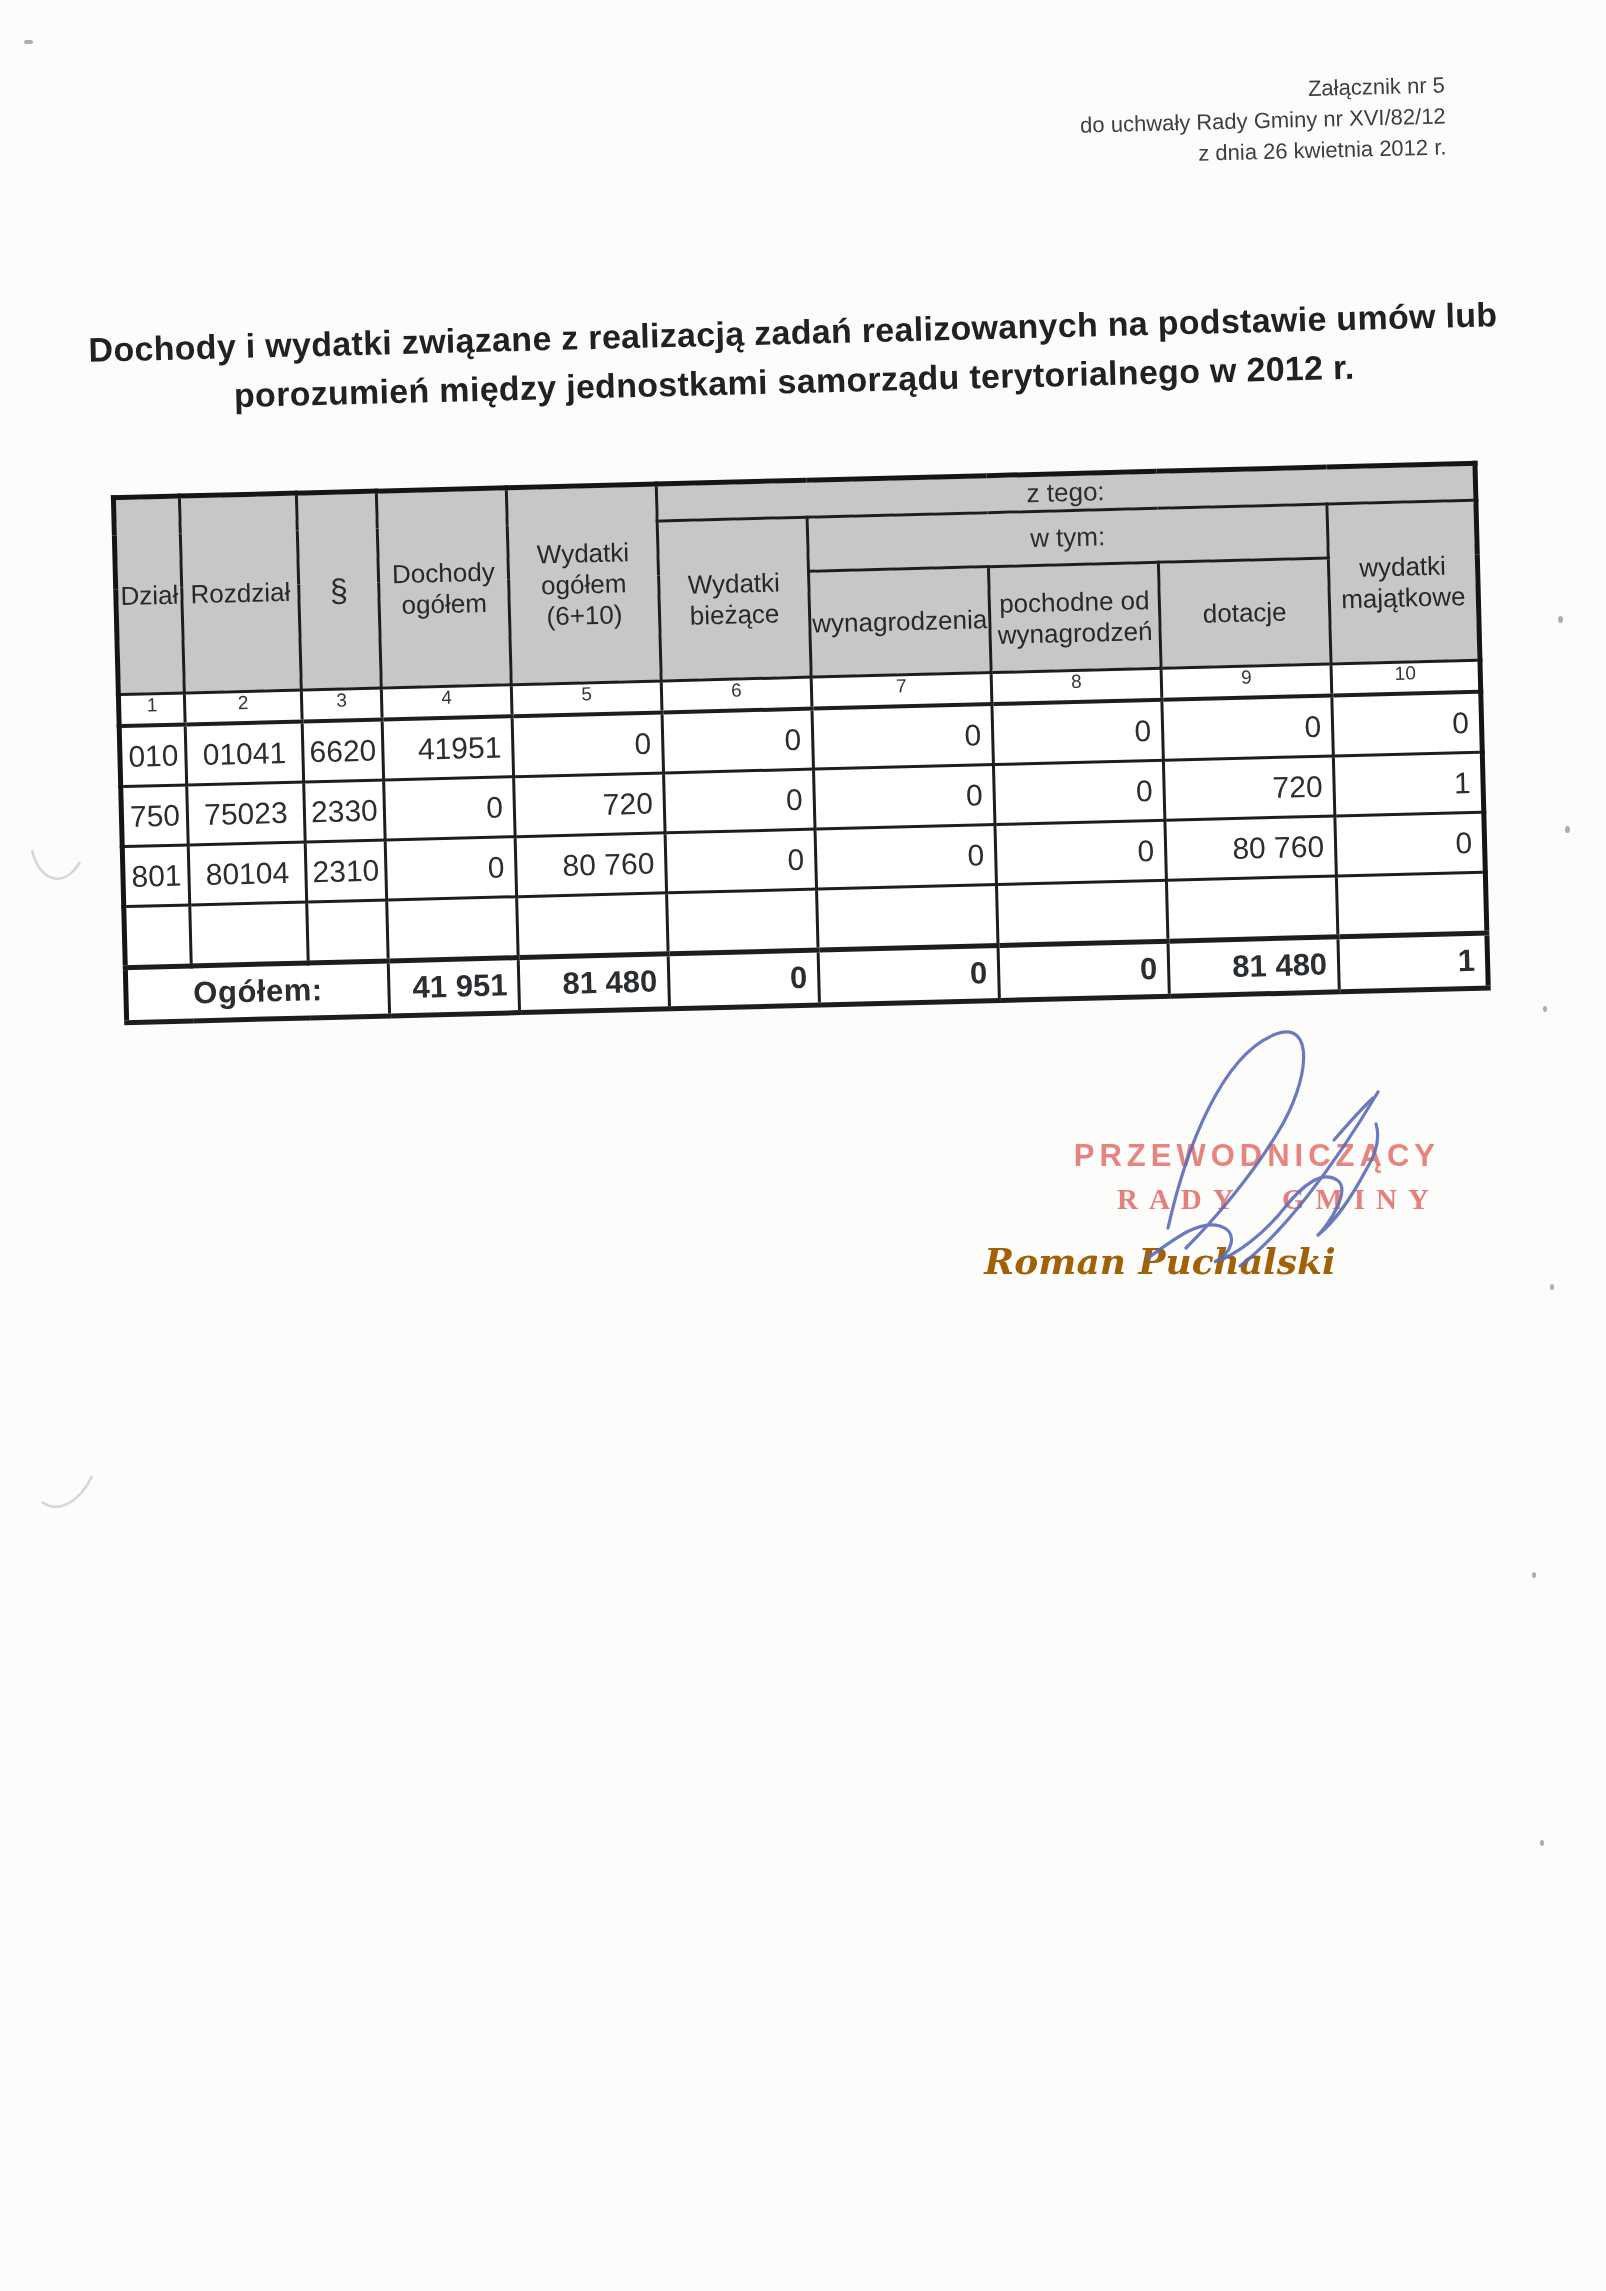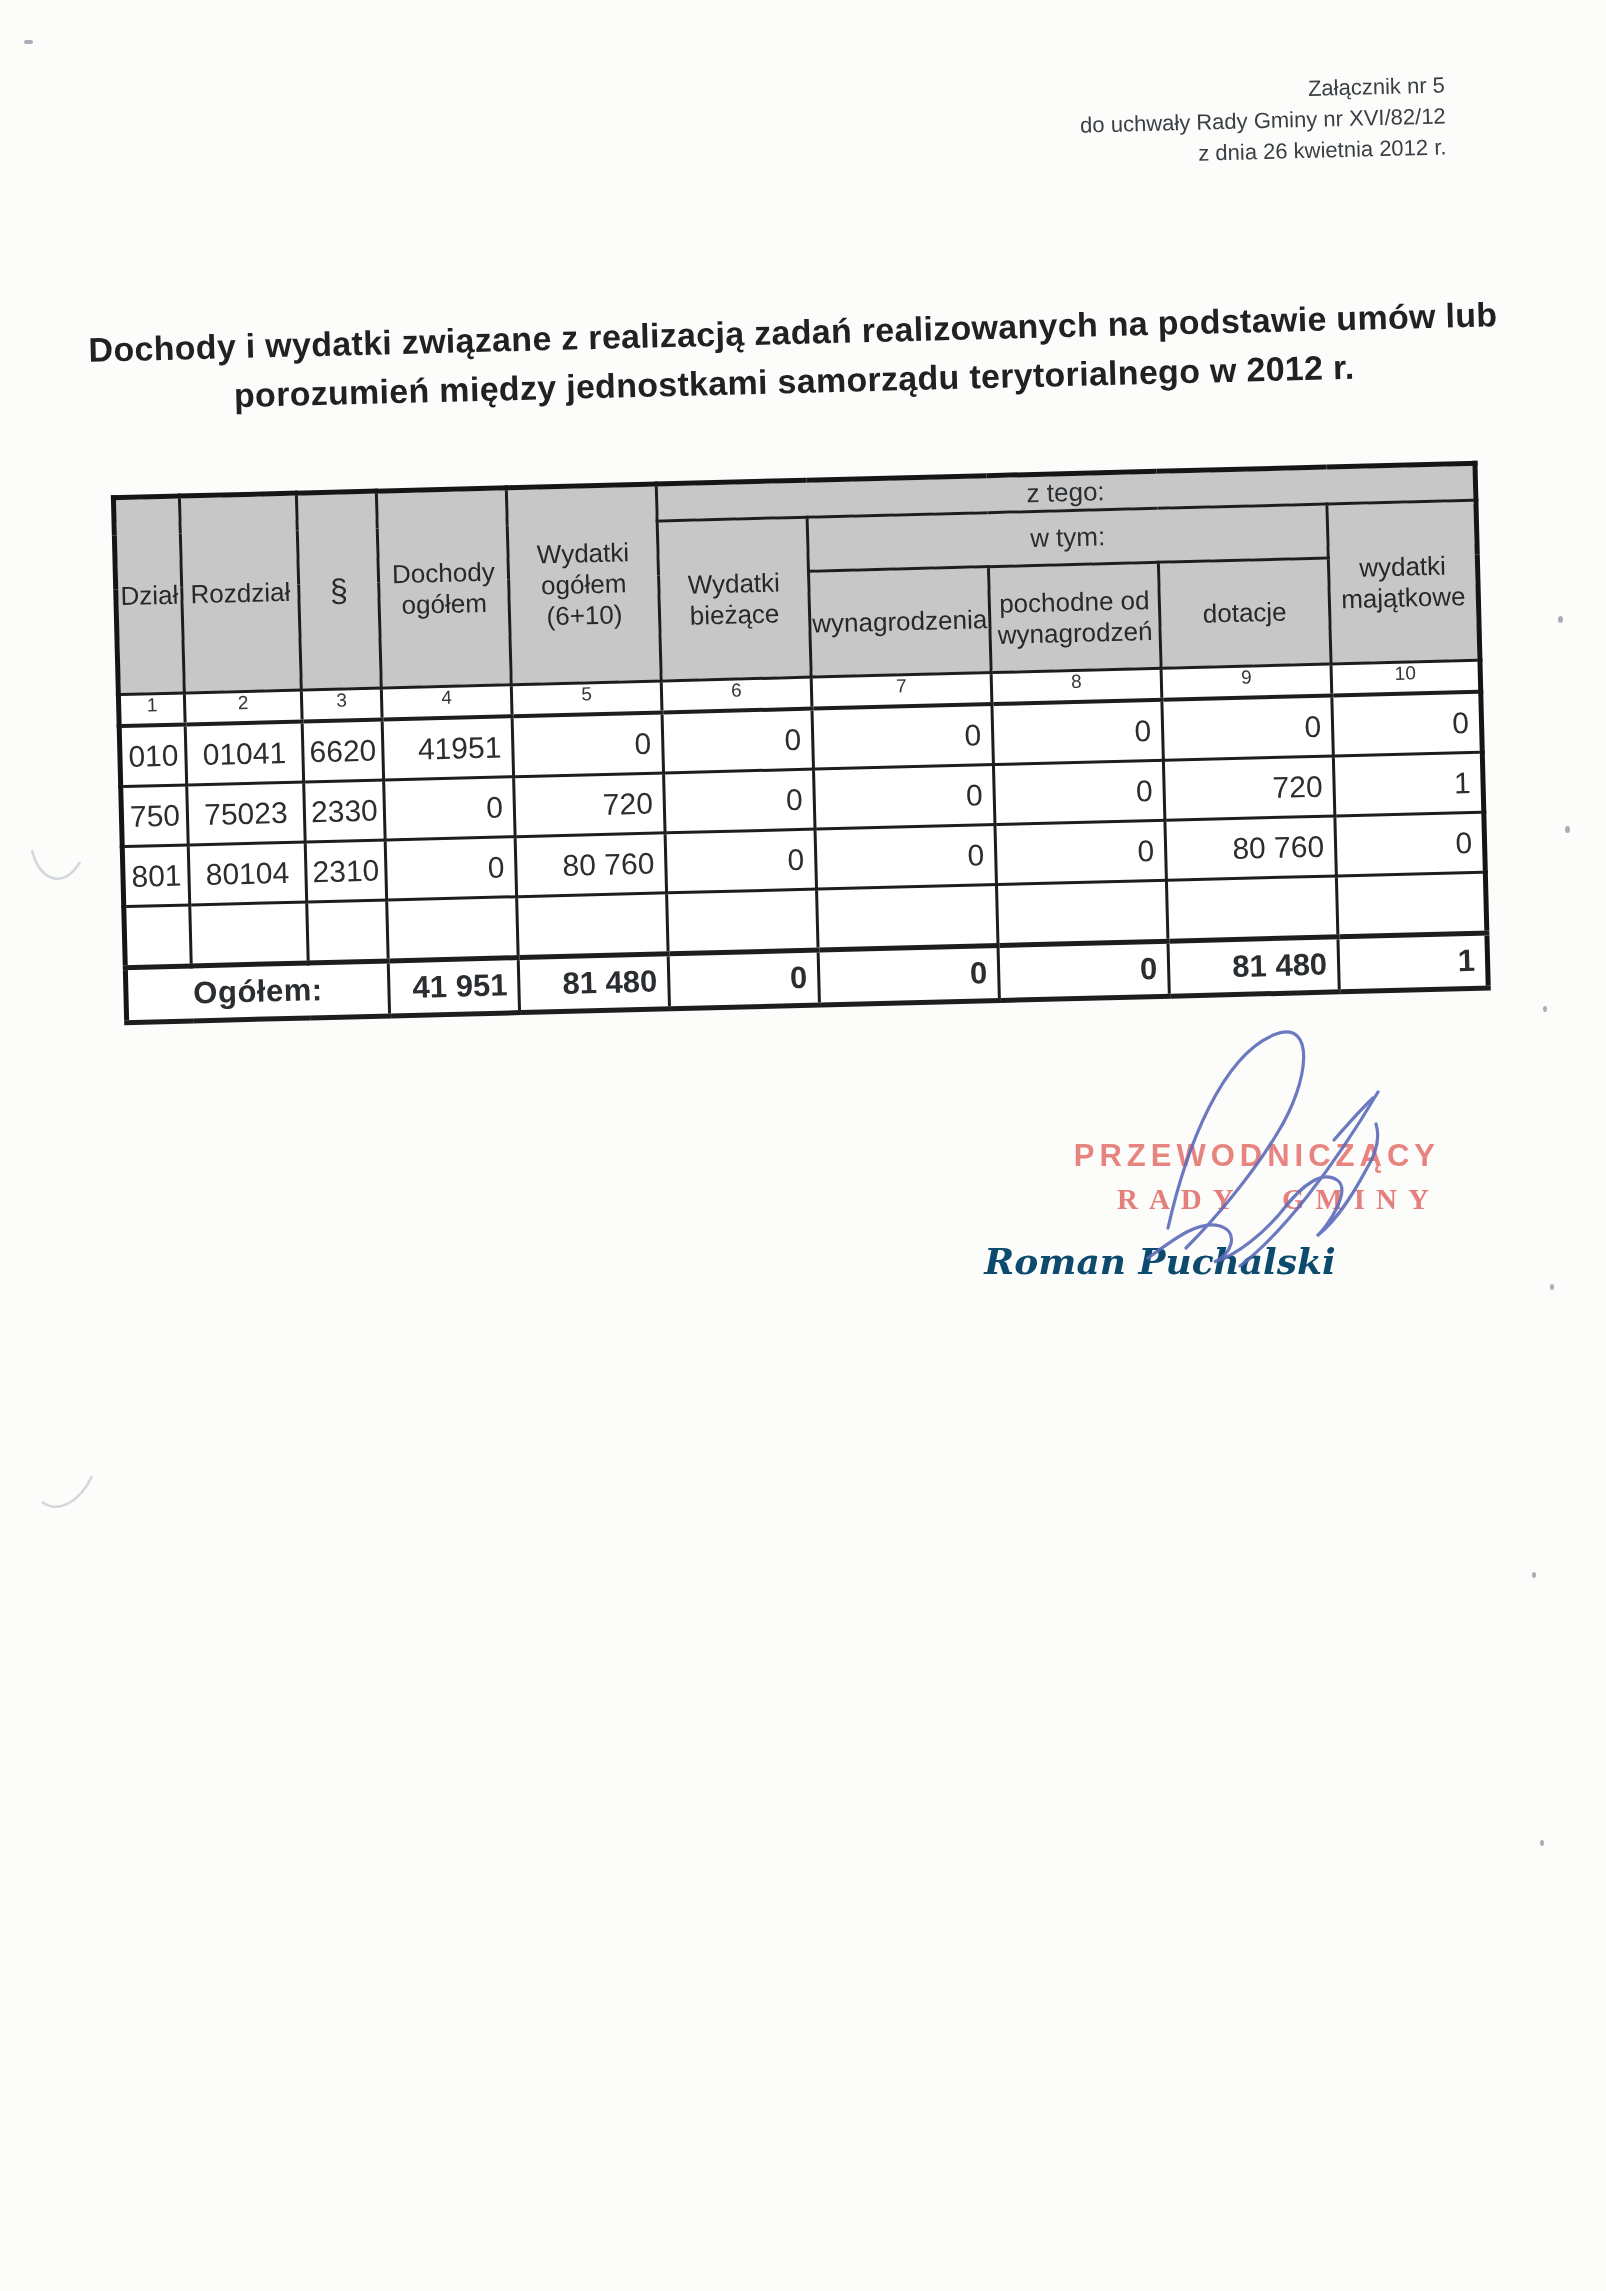--- a/index.html
+++ b/index.html
@@ -86,21 +86,21 @@
     margin-top:9px;
     font-size:29px;letter-spacing:11px;word-spacing:20px;font-weight:bold;
     color:#e26a66;opacity:.85;
     font-family:"Liberation Serif", serif;
   }
   .signer-name{
     position:absolute;left:940px;top:1240px;width:440px;
     text-align:center;
     font-family:"DejaVu Serif", serif;
     font-style:italic;font-weight:bold;
-    font-size:36px;color:#0c4a6e;
+    font-size:36px;color:#a16207;
   }
   .sig-svg{position:absolute;left:1090px;top:1020px;}
   .curl{position:absolute;left:0;top:0;}
   .speck{position:absolute;border-radius:50%;background:rgba(70,78,95,.45);}
 </style>
 </head>
 <body>
 
 <div class="page">
 

